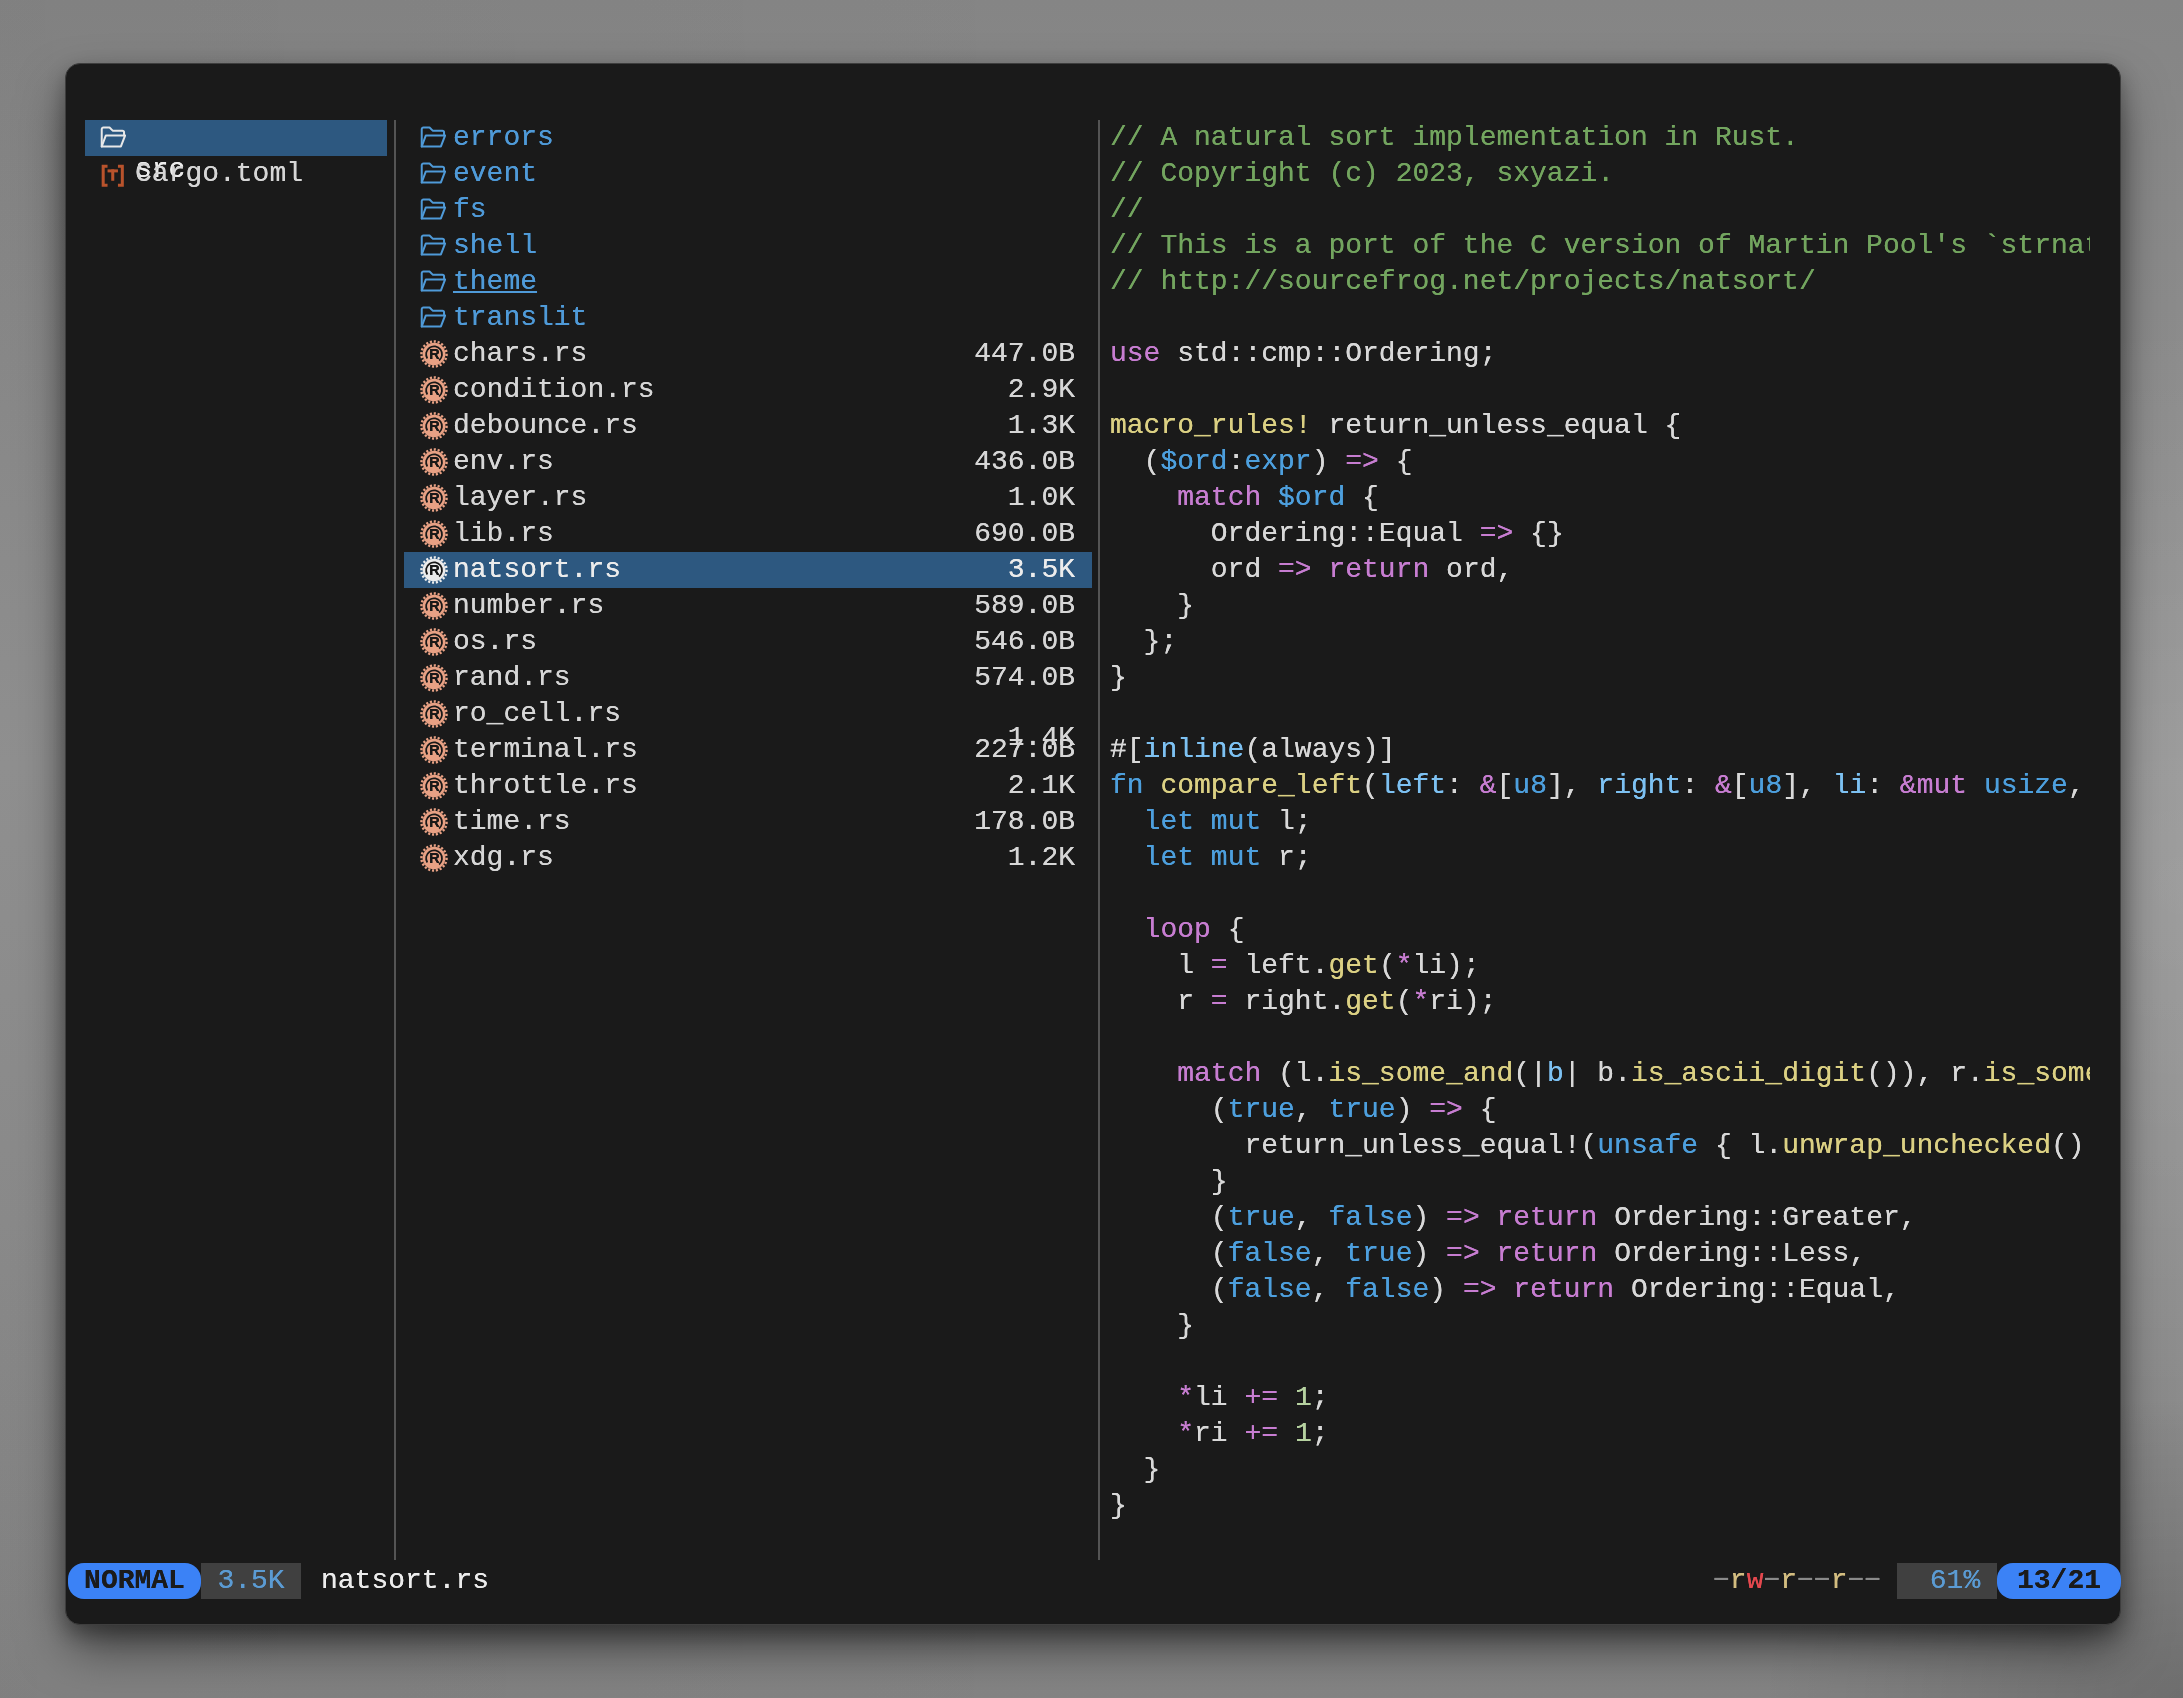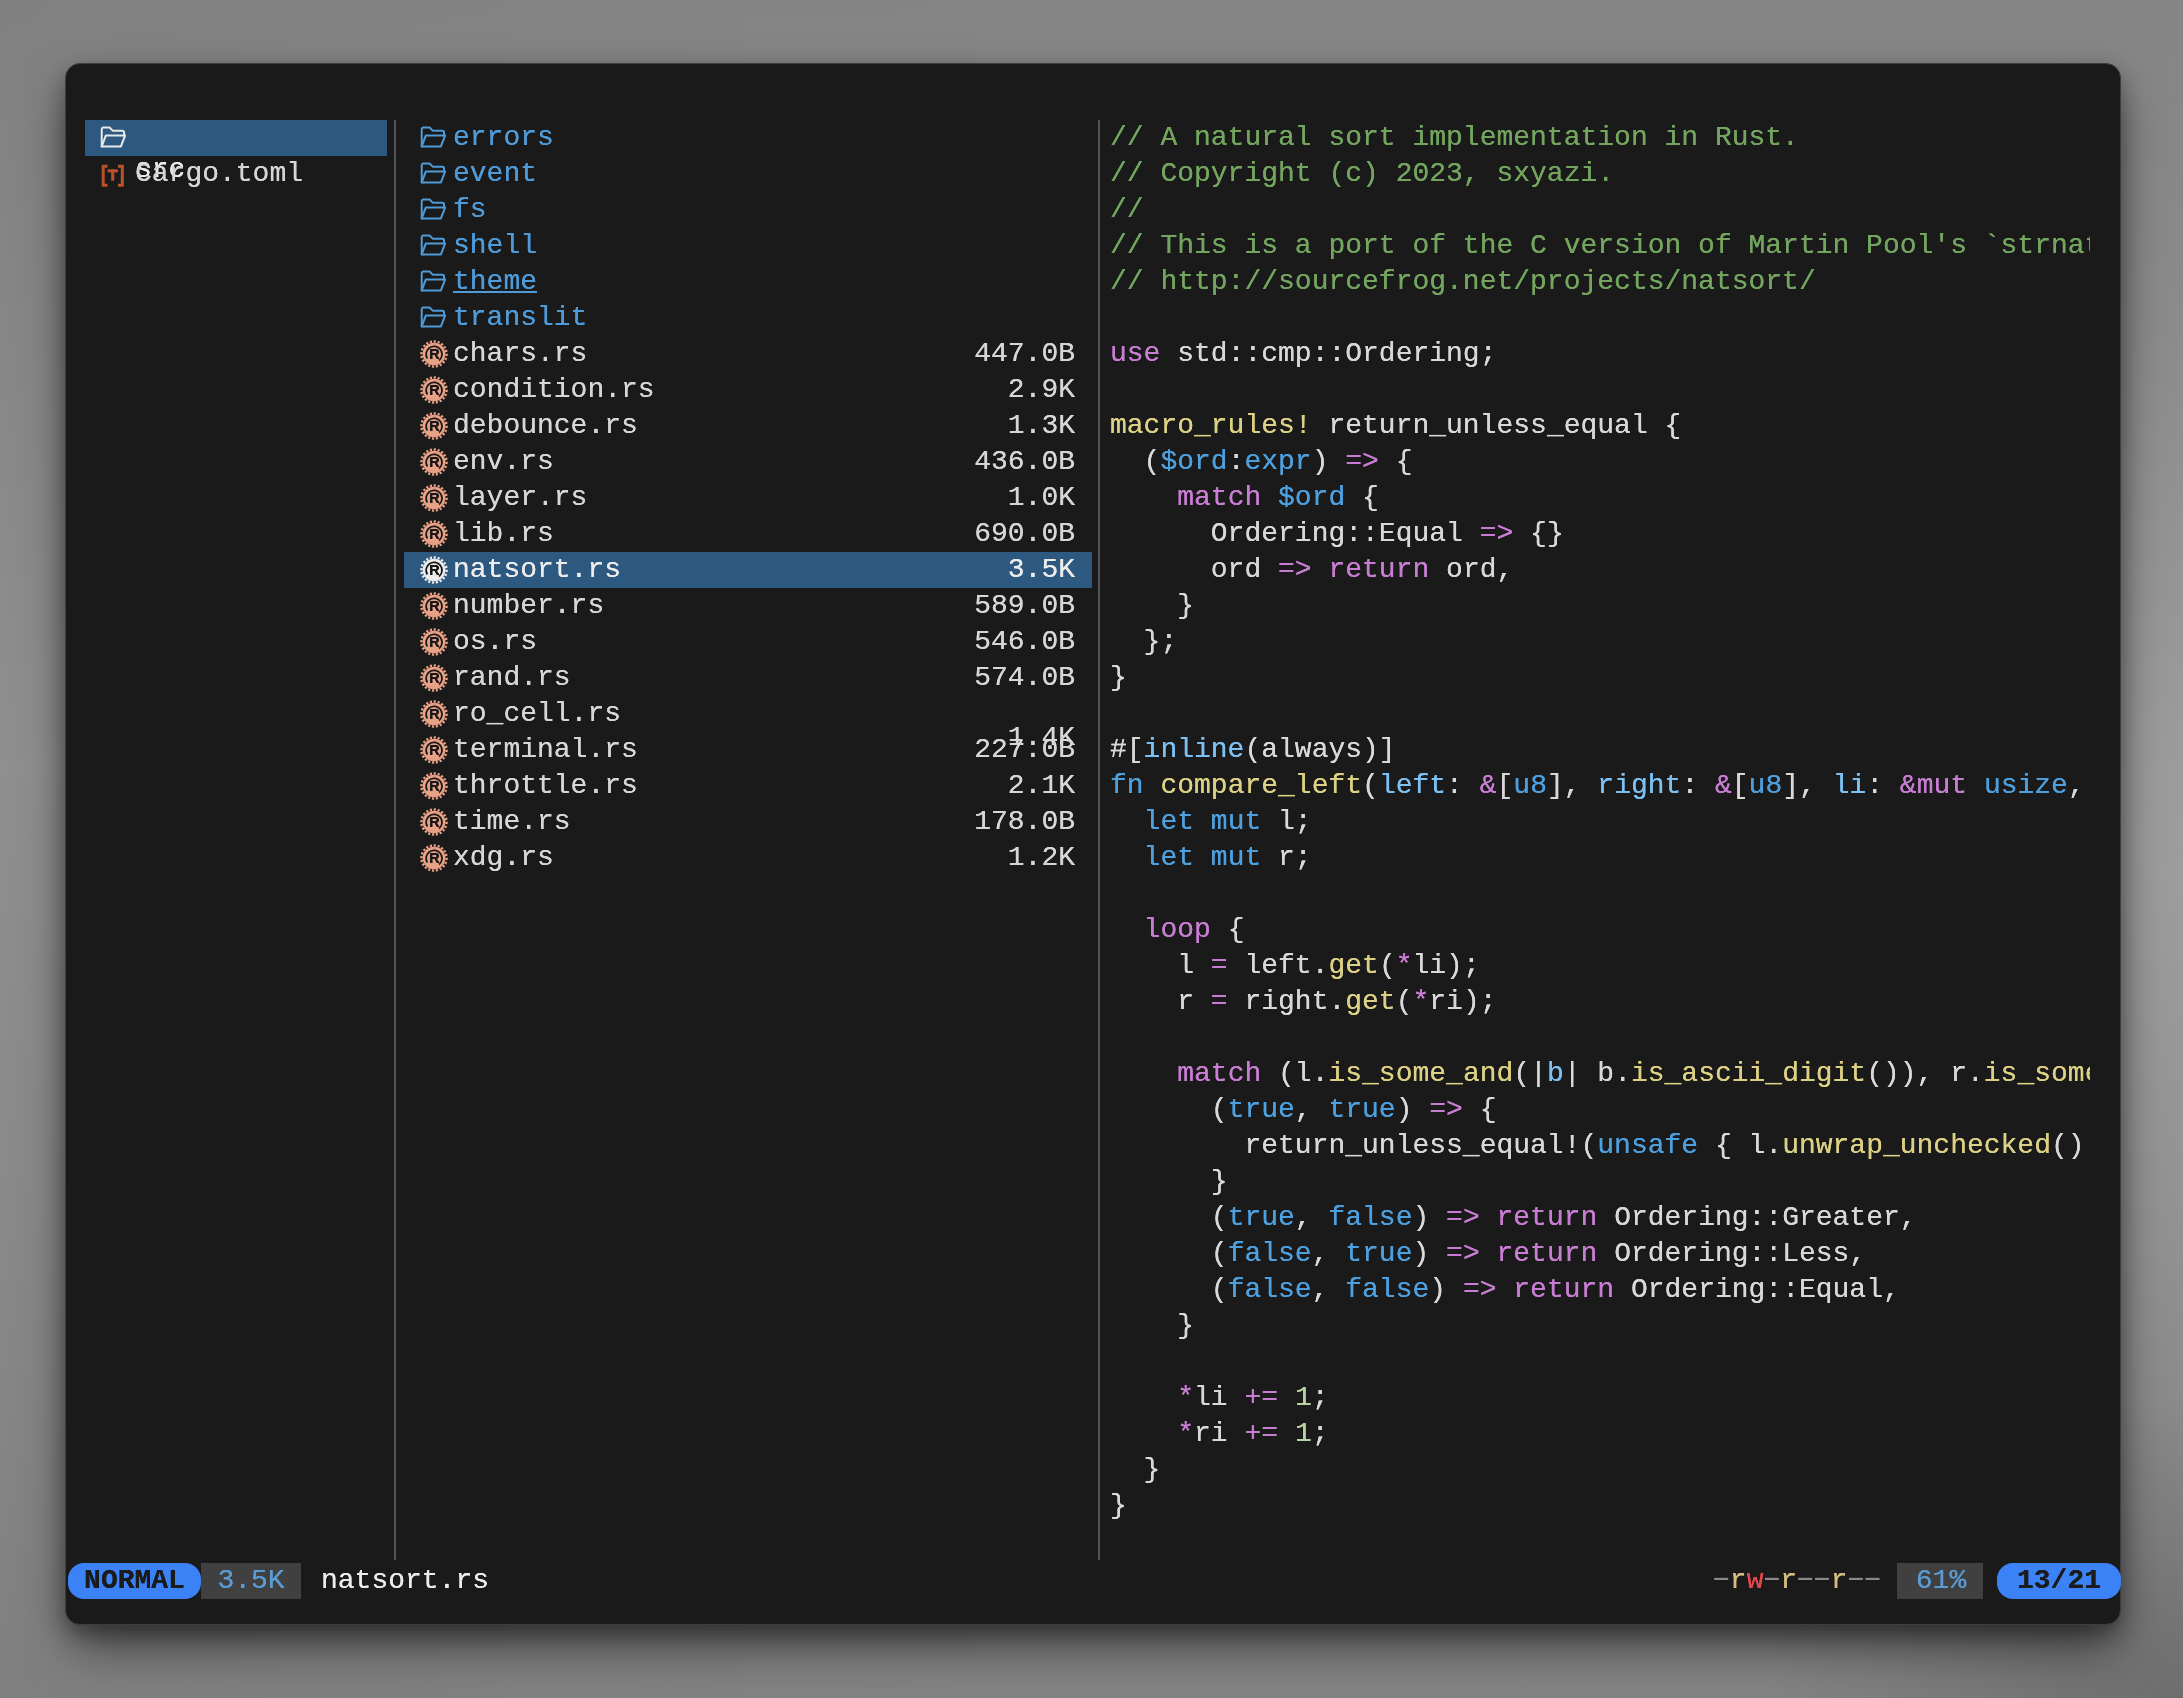--- a/index.html
+++ b/index.html
@@ -198,15 +198,15 @@
       <text x="16.9" y="22.6" font-family="Liberation Sans, sans-serif" font-size="17" font-weight="bold" text-anchor="middle" fill="#181818">R</text>
     </svg></div>
 <div class="r tg" style="left:453px;top:840px;">xdg.rs</div>
 <div class="r tg" style="left:790px;top:840px;width:285px;text-align:right;">1.2K</div>
 <div class="code"><div><i class="c">// A natural sort implementation in Rust.</i></div><div><i class="c">// Copyright (c) 2023, sxyazi.</i></div><div><i class="c">//</i></div><div><i class="c">// This is a port of the C version of Martin Pool's `strnatcmp.c`, and</i></div><div><i class="c">// http://sourcefrog.net/projects/natsort/</i></div><div>&nbsp;</div><div><i class="k">use</i> std::cmp::Ordering;</div><div>&nbsp;</div><div><i class="y">macro_rules!</i> return_unless_equal {</div><div>  (<i class="b">$ord</i>:<i class="b">expr</i>) <i class="k">=&gt;</i> {</div><div>    <i class="k">match</i> <i class="b">$ord</i> {</div><div>      Ordering::Equal <i class="k">=&gt;</i> {}</div><div>      ord <i class="k">=&gt;</i> <i class="k">return</i> ord,</div><div>    }</div><div>  };</div><div>}</div><div>&nbsp;</div><div>#[<i class="p">inline</i>(always)]</div><div><i class="b">fn</i> <i class="y">compare_left</i>(<i class="p">left</i>: <i class="k">&amp;</i>[<i class="b">u8</i>], <i class="p">right</i>: <i class="k">&amp;</i>[<i class="b">u8</i>], <i class="p">li</i>: <i class="k">&amp;mut</i> <i class="b">usize</i>, :  )  Ordering {</div><div>  <i class="b">let</i> <i class="b">mut</i> l;</div><div>  <i class="b">let</i> <i class="b">mut</i> r;</div><div>&nbsp;</div><div>  <i class="k">loop</i> {</div><div>    l <i class="k">=</i> left.<i class="y">get</i>(<i class="k">*</i>li);</div><div>    r <i class="k">=</i> right.<i class="y">get</i>(<i class="k">*</i>ri);</div><div>&nbsp;</div><div>    <i class="k">match</i> (l.<i class="y">is_some_and</i>(|<i class="p">b</i>| b.<i class="y">is_ascii_digit</i>()), r.<i class="y">is_some_and</i>(|| b.())) {</div><div>      (<i class="b">true</i>, <i class="b">true</i>) <i class="k">=&gt;</i> {</div><div>        return_unless_equal!(<i class="b">unsafe</i> { l.<i class="y">unwrap_unchecked</i>().(r.()) });</div><div>      }</div><div>      (<i class="b">true</i>, <i class="b">false</i>) <i class="k">=&gt;</i> <i class="k">return</i> Ordering::Greater,</div><div>      (<i class="b">false</i>, <i class="b">true</i>) <i class="k">=&gt;</i> <i class="k">return</i> Ordering::Less,</div><div>      (<i class="b">false</i>, <i class="b">false</i>) <i class="k">=&gt;</i> <i class="k">return</i> Ordering::Equal,</div><div>    }</div><div>&nbsp;</div><div>    <i class="k">*</i>li <i class="k">+=</i> <i class="n">1</i>;</div><div>    <i class="k">*</i>ri <i class="k">+=</i> <i class="n">1</i>;</div><div>  }</div><div>}</div></div>
 
 <div class="badge bblue" style="left:68px;top:1563px;width:133px;"><b>NORMAL</b></div>
 <div class="badge bgray" style="left:201px;top:1563px;width:100px;"><span class="tb2">3.5K</span></div>
 <div class="r tw" style="left:321px;top:1563px;">natsort.rs</div>
 <div class="r" style="left:1713px;top:1563px;"><span class="pd">−</span><span class="pr">r</span><span class="pw">w</span><span class="pd">−</span><span class="pr">r</span><span class="pd">−−</span><span class="pr">r</span><span class="pd">−−</span></div>
-<div class="badge bgray" style="left:1897px;top:1563px;width:86px;justify-content:flex-end;padding-left:12px;"><span class="tb2">61%&nbsp;</span></div>
+<div class="badge bgray" style="left:1897px;top:1563px;width:100px;justify-content:flex-end;padding-left:12px;"><span class="tb2">61%&nbsp;</span></div>
 <div class="badge bblue" style="left:1997px;top:1563px;width:124px;"><b>13/21</b></div>
 
 
 </body></html>

